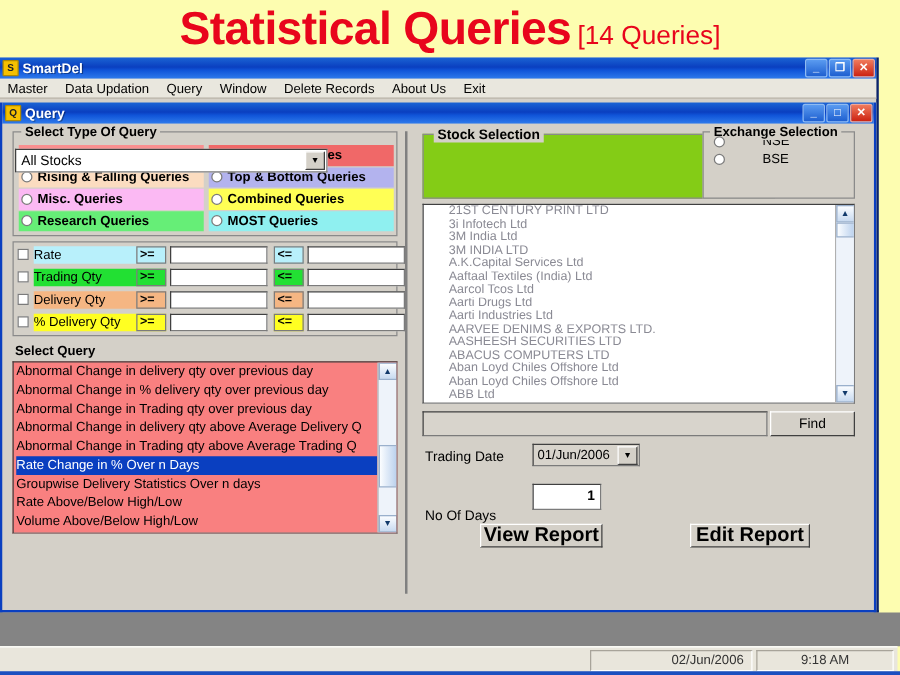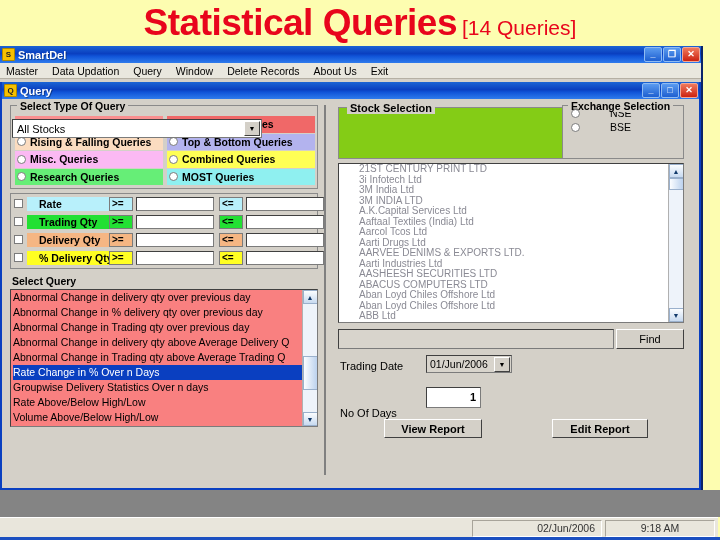--- a/index.html
+++ b/index.html
@@ -121,22 +121,22 @@
     border:1px solid #8a8a8a; background:#d4d0c8;
   }
   .filter-row {
     display:flex; align-items:center; height:17px; margin:1px 3px;
   }
   .cbx {
     width:9px; height:9px; background:#fff; border:1px solid #7b7b7b;
     margin-right:4px; flex:0 0 auto;
   }
   .filter-label {
-    width:82px; flex:0 0 auto; font-size:10.5px; font-weight:bold;
-    color:#000; padding-left:12px; height:14px; line-height:14px;
+    width:82px; flex:0 0 auto; font-size:10.5px; font-weight:normal;
+    color:#000; padding-left:0; height:14px; line-height:14px;
     overflow:hidden; white-space:nowrap;
   }
   .op-box {
     width:24px; flex:0 0 auto; height:14px; line-height:12px;
     border:1px solid #7b7b7b; font-size:10px; font-weight:bold;
     padding-left:2px; margin-right:3px; color:#000; overflow:hidden;
   }
   .num-input {
     width:78px; flex:0 0 auto; height:14px;
     background:#fff; border:1px solid #7b7b7b; border-top-color:#404040;
@@ -264,21 +264,21 @@
     background:#fff; border:1px solid #7b7b7b;
     border-top-color:#404040; border-left-color:#404040;
     font-size:11px; font-weight:bold; color:#000;
     text-align:right; padding-right:4px; line-height:19px;
   }
 
   .big-btn {
     position:absolute; height:19px; background:#d4d0c8;
     border:1px solid #fff; border-right-color:#404040; border-bottom-color:#404040;
     display:flex; align-items:center; justify-content:center;
-    font-size:11px; font-weight:bold; color:#000;
+    font-size:16px; font-weight:bold; color:#000;
   }
   #view-report-btn { left:382px; top:320px; width:98px; }
   #edit-report-btn { left:550px; top:320px; width:96px; }
 
   
   #desktop-gap {
     position:absolute; left:0; top:490px; width:720px; height:27px;
     background:#848484;
   }
   #statusbar {
@@ -468,22 +468,22 @@
       <div id="stock-list">
         <div class="items">
           <div class="sitem">21ST CENTURY PRINT LTD</div>
           <div class="sitem">3i Infotech Ltd</div>
           <div class="sitem">3M India Ltd</div>
           <div class="sitem">3M INDIA LTD</div>
           <div class="sitem">A.K.Capital Services Ltd</div>
           <div class="sitem">Aaftaal Textiles (India) Ltd</div>
           <div class="sitem">Aarcol Tcos Ltd</div>
           <div class="sitem">Aarti Drugs Ltd</div>
+          <div class="sitem">Aarti Industries Ltd</div>
           <div class="sitem">AARVEE DENIMS &amp; EXPORTS LTD.</div>
-          <div class="sitem">Aarti Industries Ltd</div>
           <div class="sitem">AASHEESH SECURITIES LTD</div>
           <div class="sitem">ABACUS COMPUTERS LTD</div>
           <div class="sitem">Aban Loyd Chiles Offshore Ltd</div>
           <div class="sitem">Aban Loyd Chiles Offshore Ltd</div>
           <div class="sitem">ABB Ltd</div>
         </div>
         <div class="vscroll">
           <div class="sb-arrow">▲</div>
           <div class="sb-track">
             <div class="sb-thumb" style="height:12px;"></div>

